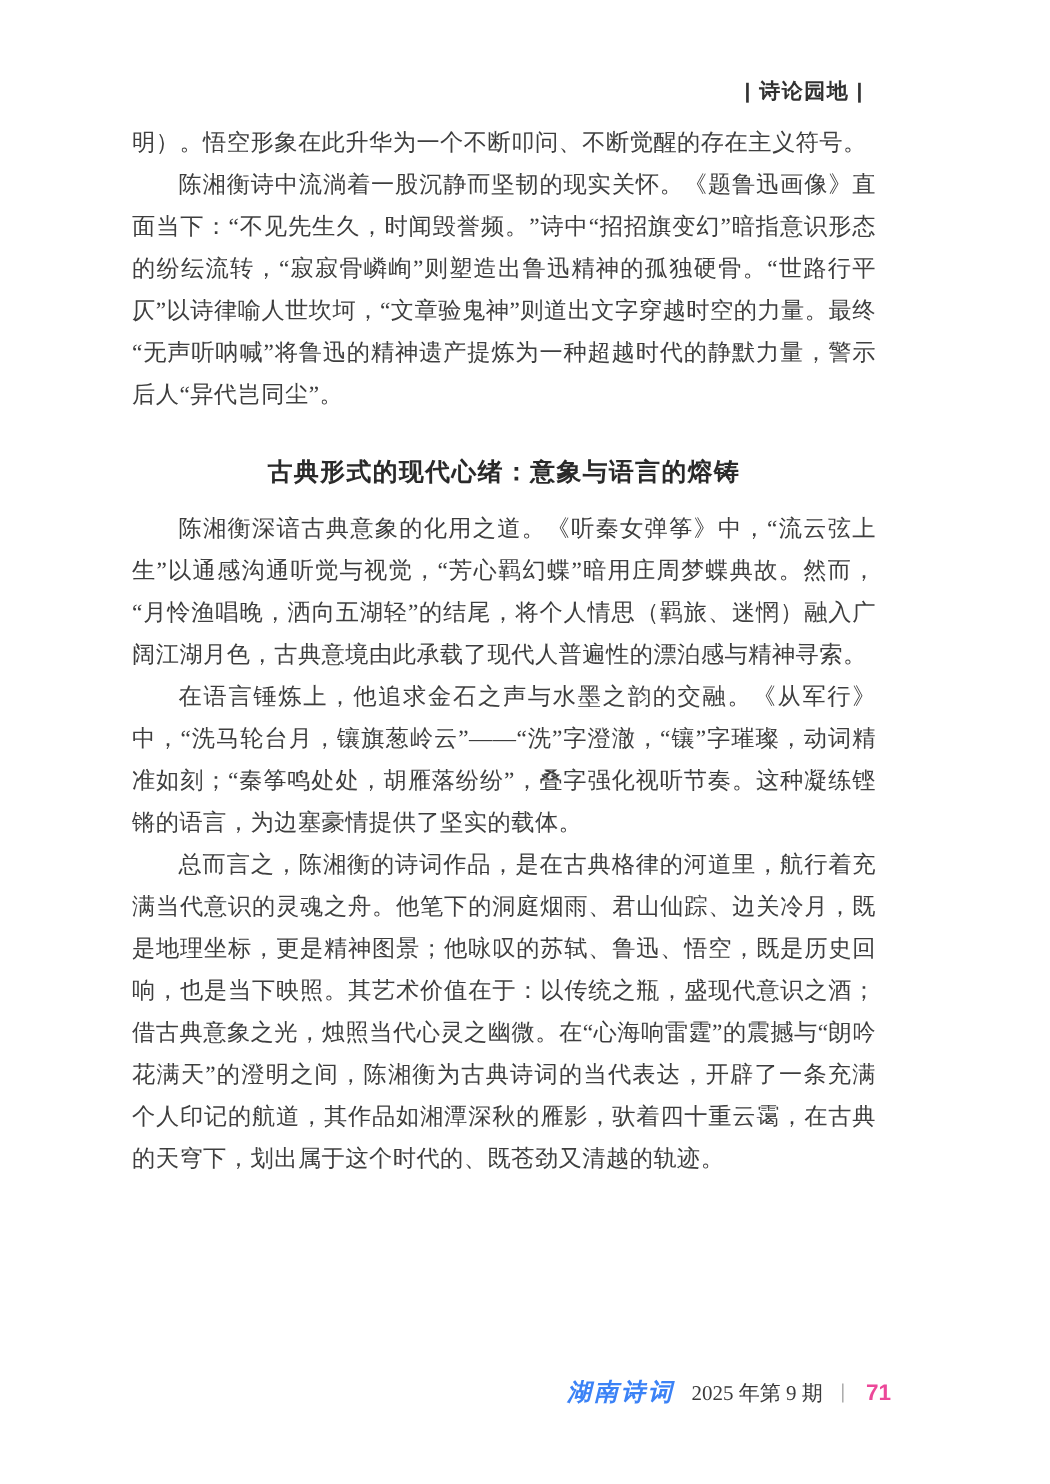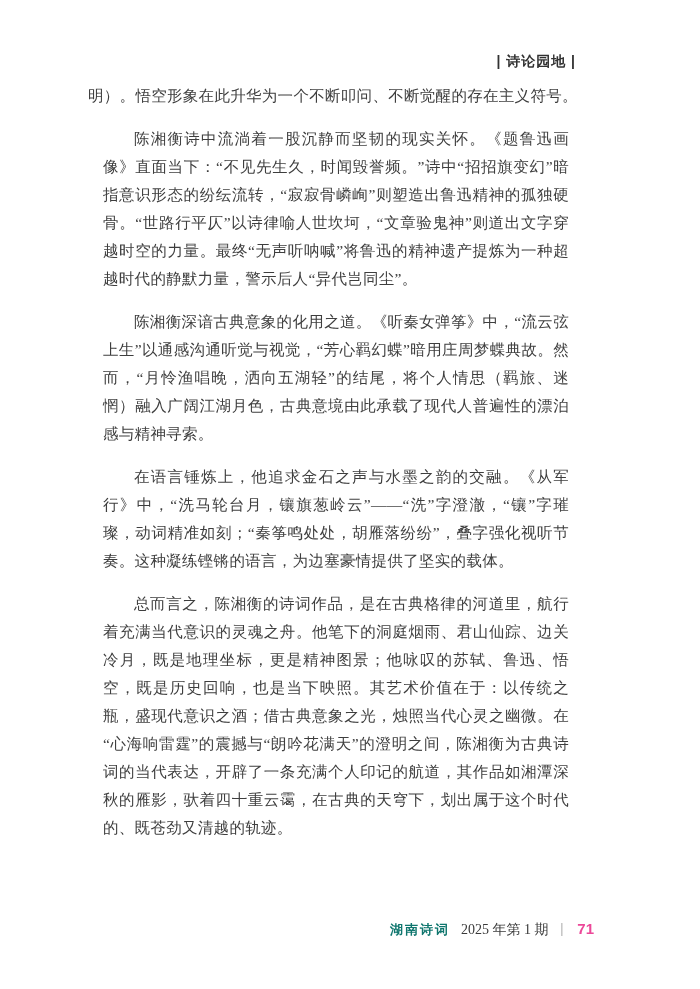--- a/index.html
+++ b/index.html
@@ -39,21 +39,21 @@
     line-height: 28px;
     color: #3e3e3e;
     text-align: justify;
     letter-spacing: 0.3px;
   }
   .lead {
     margin: 0;
     text-indent: 0;
   }
   .para {
-    margin: 15px;
+    margin: 0;
     text-indent: 2em;
   }
   .sec-heading {
     margin: 23px 0 10px 0;
     text-align: center;
     font-family: "Liberation Sans", sans-serif;
     font-weight: 700;
     font-size: 16.5px;
     color: #2a2a2a;
     letter-spacing: 1px;
@@ -61,24 +61,25 @@
   
   .footer {
     position: absolute;
     right: 62px;
     bottom: 50px;
     white-space: nowrap;
     color: #2e2e2e;
   }
   .journal {
     font-family: "Liberation Serif", serif;
+    font-style: italic;
     font-weight: 700;
-    font-size: 13px;
+    font-size: 16px;
     letter-spacing: 2px;
-    color: #0f766e;
+    color: #3b82f6;
   }
   .issue {
     font-family: "Liberation Serif", serif;
     font-size: 14px;
     color: #3a3a3a;
     margin-left: 7px;
   }
   .sep {
     display: inline-block;
     margin: 0 10px 0 8px;
@@ -101,26 +102,27 @@
   <div class="header">
     <span class="header-label">| 诗论园地 |</span>
   </div>
 
   <div class="body-col">
     <p class="lead">明）。悟空形象在此升华为一个不断叩问、不断觉醒的存在主义符号。</p>
 
 
     <p class="para">陈湘衡诗中流淌着一股沉静而坚韧的现实关怀。《题鲁迅画像》直面当下：“不见先生久，时闻毁誉频。”诗中“招招旗变幻”暗指意识形态的纷纭流转，“寂寂骨嶙峋”则塑造出鲁迅精神的孤独硬骨。“世路行平仄”以诗律喻人世坎坷，“文章验鬼神”则道出文字穿越时空的力量。最终“无声听呐喊”将鲁迅的精神遗产提炼为一种超越时代的静默力量，警示后人“异代岂同尘”。</p>
 
+    <h2 class="sec-heading">古典形式的现代心绪：意象与语言的熔铸</h2>
 
     <p class="para">陈湘衡深谙古典意象的化用之道。《听秦女弹筝》中，“流云弦上生”以通感沟通听觉与视觉，“芳心羁幻蝶”暗用庄周梦蝶典故。然而，“月怜渔唱晚，洒向五湖轻”的结尾，将个人情思（羁旅、迷惘）融入广阔江湖月色，古典意境由此承载了现代人普遍性的漂泊感与精神寻索。</p>
     <p class="para">在语言锤炼上，他追求金石之声与水墨之韵的交融。《从军行》中，“洗马轮台月，镶旗葱岭云”——“洗”字澄澈，“镶”字璀璨，动词精准如刻；“秦筝鸣处处，胡雁落纷纷”，叠字强化视听节奏。这种凝练铿锵的语言，为边塞豪情提供了坚实的载体。</p>
     <p class="para">总而言之，陈湘衡的诗词作品，是在古典格律的河道里，航行着充满当代意识的灵魂之舟。他笔下的洞庭烟雨、君山仙踪、边关冷月，既是地理坐标，更是精神图景；他咏叹的苏轼、鲁迅、悟空，既是历史回响，也是当下映照。其艺术价值在于：以传统之瓶，盛现代意识之酒；借古典意象之光，烛照当代心灵之幽微。在“心海响雷霆”的震撼与“朗吟花满天”的澄明之间，陈湘衡为古典诗词的当代表达，开辟了一条充满个人印记的航道，其作品如湘潭深秋的雁影，驮着四十重云霭，在古典的天穹下，划出属于这个时代的、既苍劲又清越的轨迹。</p>
   </div>
 
   <div class="footer">
     <span class="journal">湖南诗词</span>
-    <span class="issue">2025 年第 1 期</span>
+    <span class="issue">2025 年第 9 期</span>
     <span class="sep">|</span>
     <span class="pagenum">71</span>
   </div>
 
 </div>
 
 </body></html>

